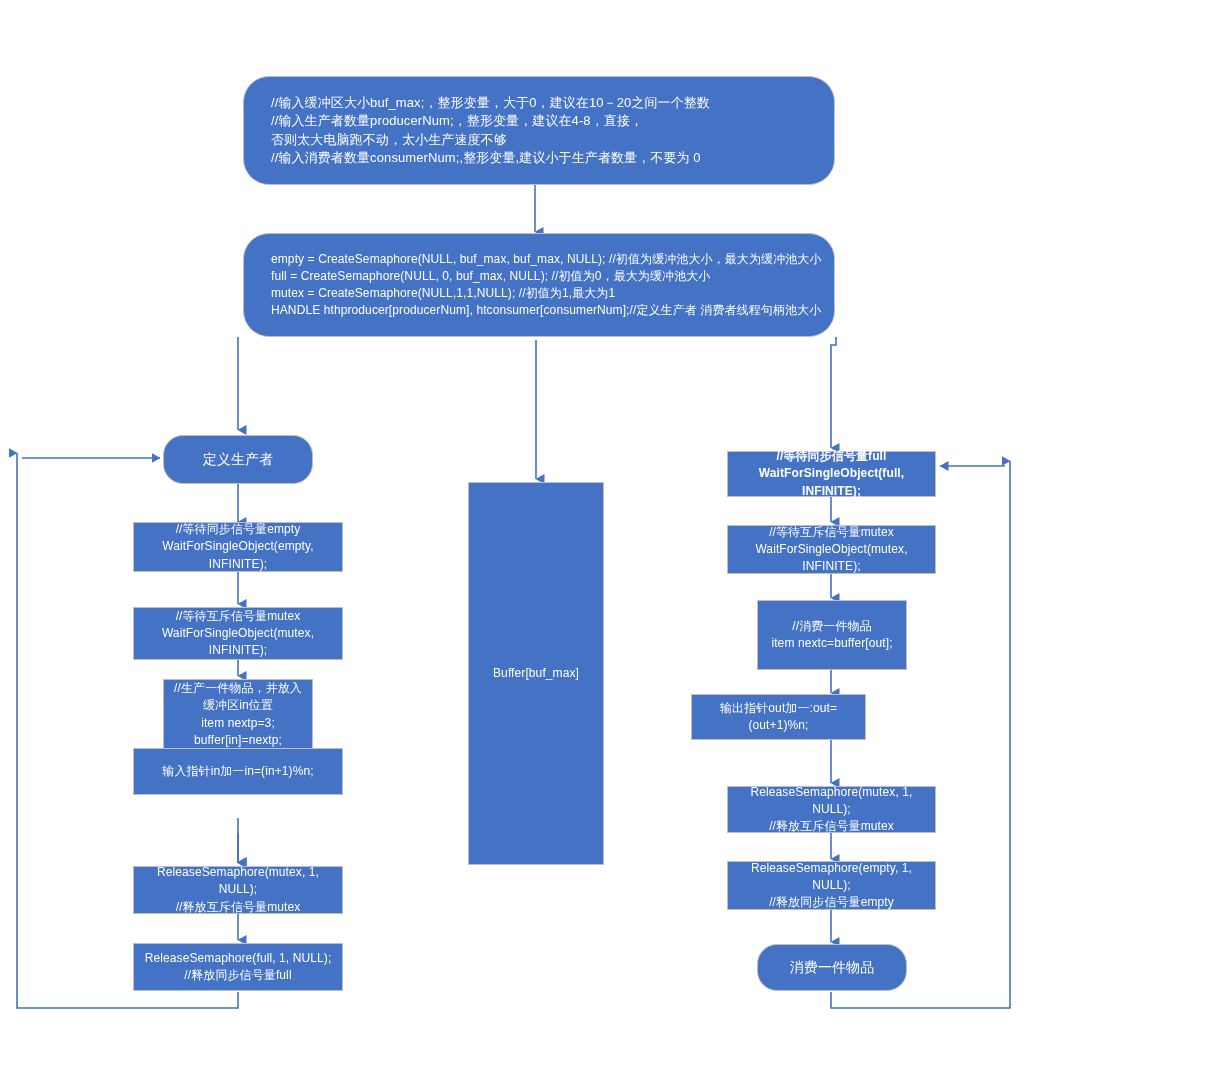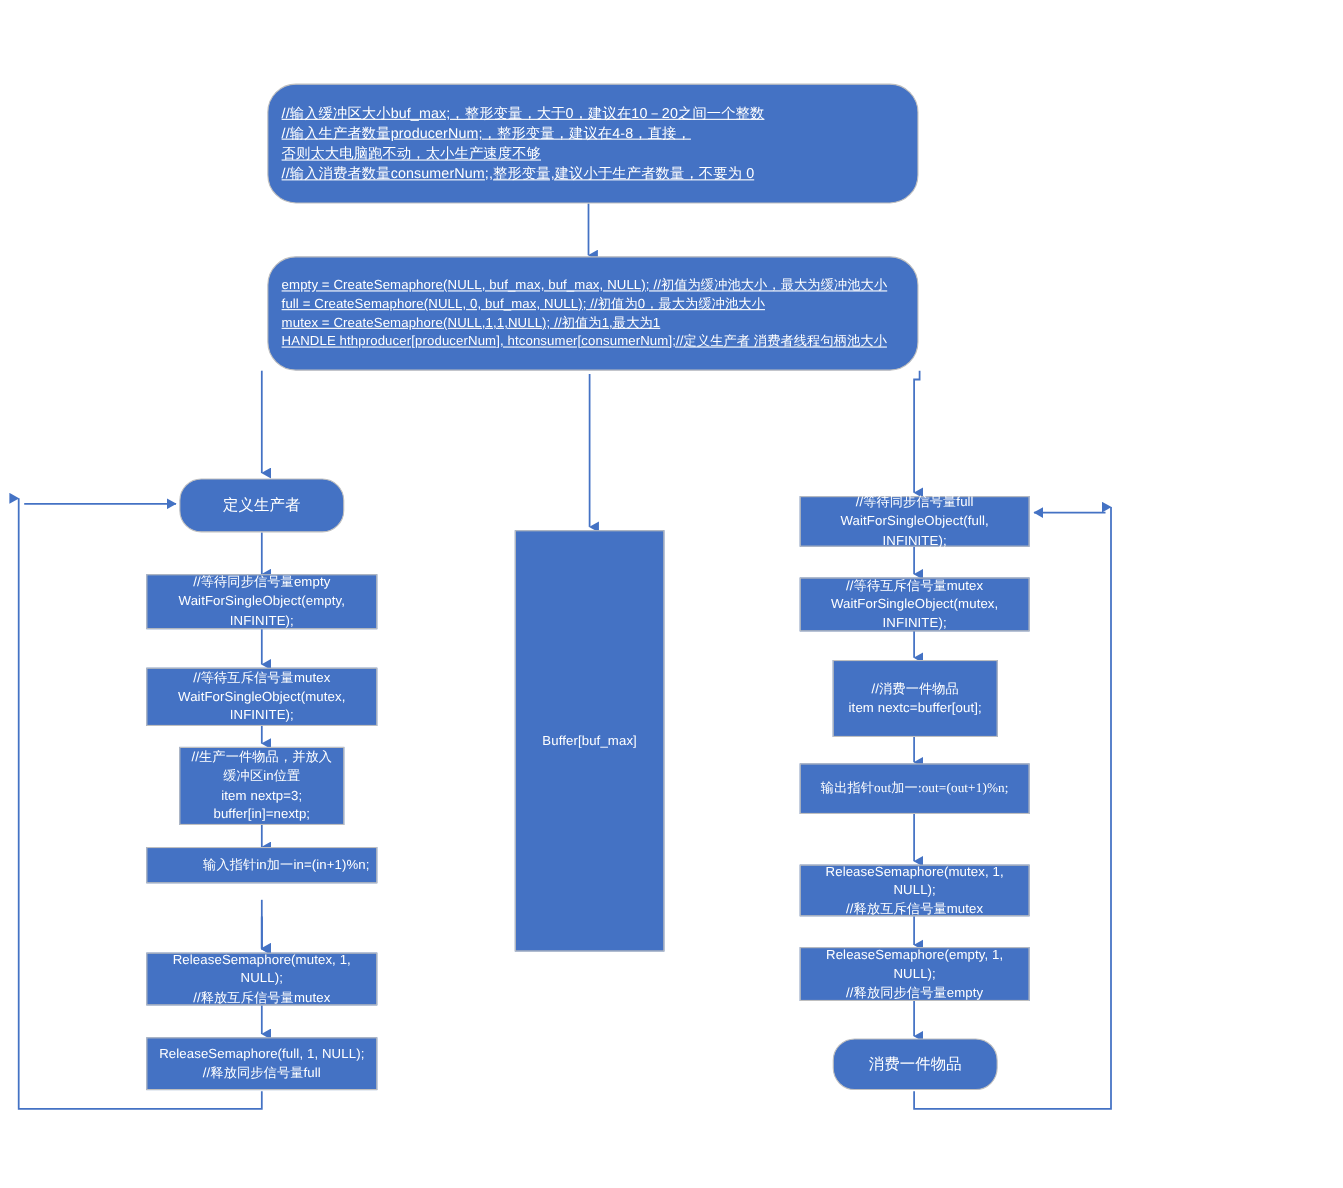--- a/index.html
+++ b/index.html
@@ -46,22 +46,21 @@
     white-space: pre-line;
   }
   .rounded {
     border-radius: 20px;
   }
   .rounded-lg {
     border-radius: 26px;
   }
   .align-left .txt {
     text-align: left;
-    padding-left: 12px;
-    text-decoration: underline;
+    padding-left: 27px;
   }
   .fs13 { font-size: 13px; }
   .fs12 { font-size: 12px; }
   .fs14 { font-size: 14px; }
 </style>
 </head>
 <body>
 
 <div id="canvas">
 
@@ -143,54 +142,54 @@
 WaitForSingleObject(mutex, INFINITE);</span>
   </div>
 
   <div class="node fs12" style="left:163px; top:679px; width:150px; height:71px;">
     <span class="txt">//生产一件物品，并放入
 缓冲区in位置
 item nextp=3;
 buffer[in]=nextp;</span>
   </div>
 
-  <div class="node fs12" style="left:133px; top:770px; width:210px; height:33px;text-align:right;">
+  <div class="node fs12" style="left:133px; top:748px; width:210px; height:47px;">
     <span class="txt">输入指针in加一in=(in+1)%n;</span>
   </div>
 
   <div class="node fs12" style="left:133px; top:866px; width:210px; height:48px;">
     <span class="txt">ReleaseSemaphore(mutex, 1, NULL);
 //释放互斥信号量mutex</span>
   </div>
 
   <div class="node fs12" style="left:133px; top:943px; width:210px; height:48px;">
     <span class="txt">ReleaseSemaphore(full, 1, NULL);
 //释放同步信号量full</span>
   </div>
 
   <div class="node fs12" style="left:468px; top:482px; width:136px; height:383px;">
     <span class="txt">Buffer[buf_max]</span>
   </div>
 
-  <div class="node fs12" style="left:727px; top:451px; width:209px; height:46px;">
+  <div class="node fs12" style="left:727px; top:451px; width:209px; height:46px;font-weight:bold;">
     <span class="txt">//等待同步信号量full
 WaitForSingleObject(full, INFINITE);</span>
   </div>
 
   <div class="node fs12" style="left:727px; top:525px; width:209px; height:49px;">
     <span class="txt">//等待互斥信号量mutex
 WaitForSingleObject(mutex, INFINITE);</span>
   </div>
 
   <div class="node fs12" style="left:757px; top:600px; width:150px; height:70px;">
     <span class="txt">//消费一件物品
 item nextc=buffer[out];</span>
   </div>
 
-  <div class="node fs12" style="left:727px; top:694px; width:209px; height:46px;font-family:Liberation Serif, serif;">
+  <div class="node fs12" style="left:691px; top:694px; width:175px; height:46px;">
     <span class="txt">输出指针out加一:out=(out+1)%n;</span>
   </div>
 
   <div class="node fs12" style="left:727px; top:786px; width:209px; height:47px;">
     <span class="txt">ReleaseSemaphore(mutex, 1, NULL);
 //释放互斥信号量mutex</span>
   </div>
 
   <div class="node fs12" style="left:727px; top:861px; width:209px; height:49px;justify-content:center;">
     <span class="txt">ReleaseSemaphore(empty, 1, NULL);

